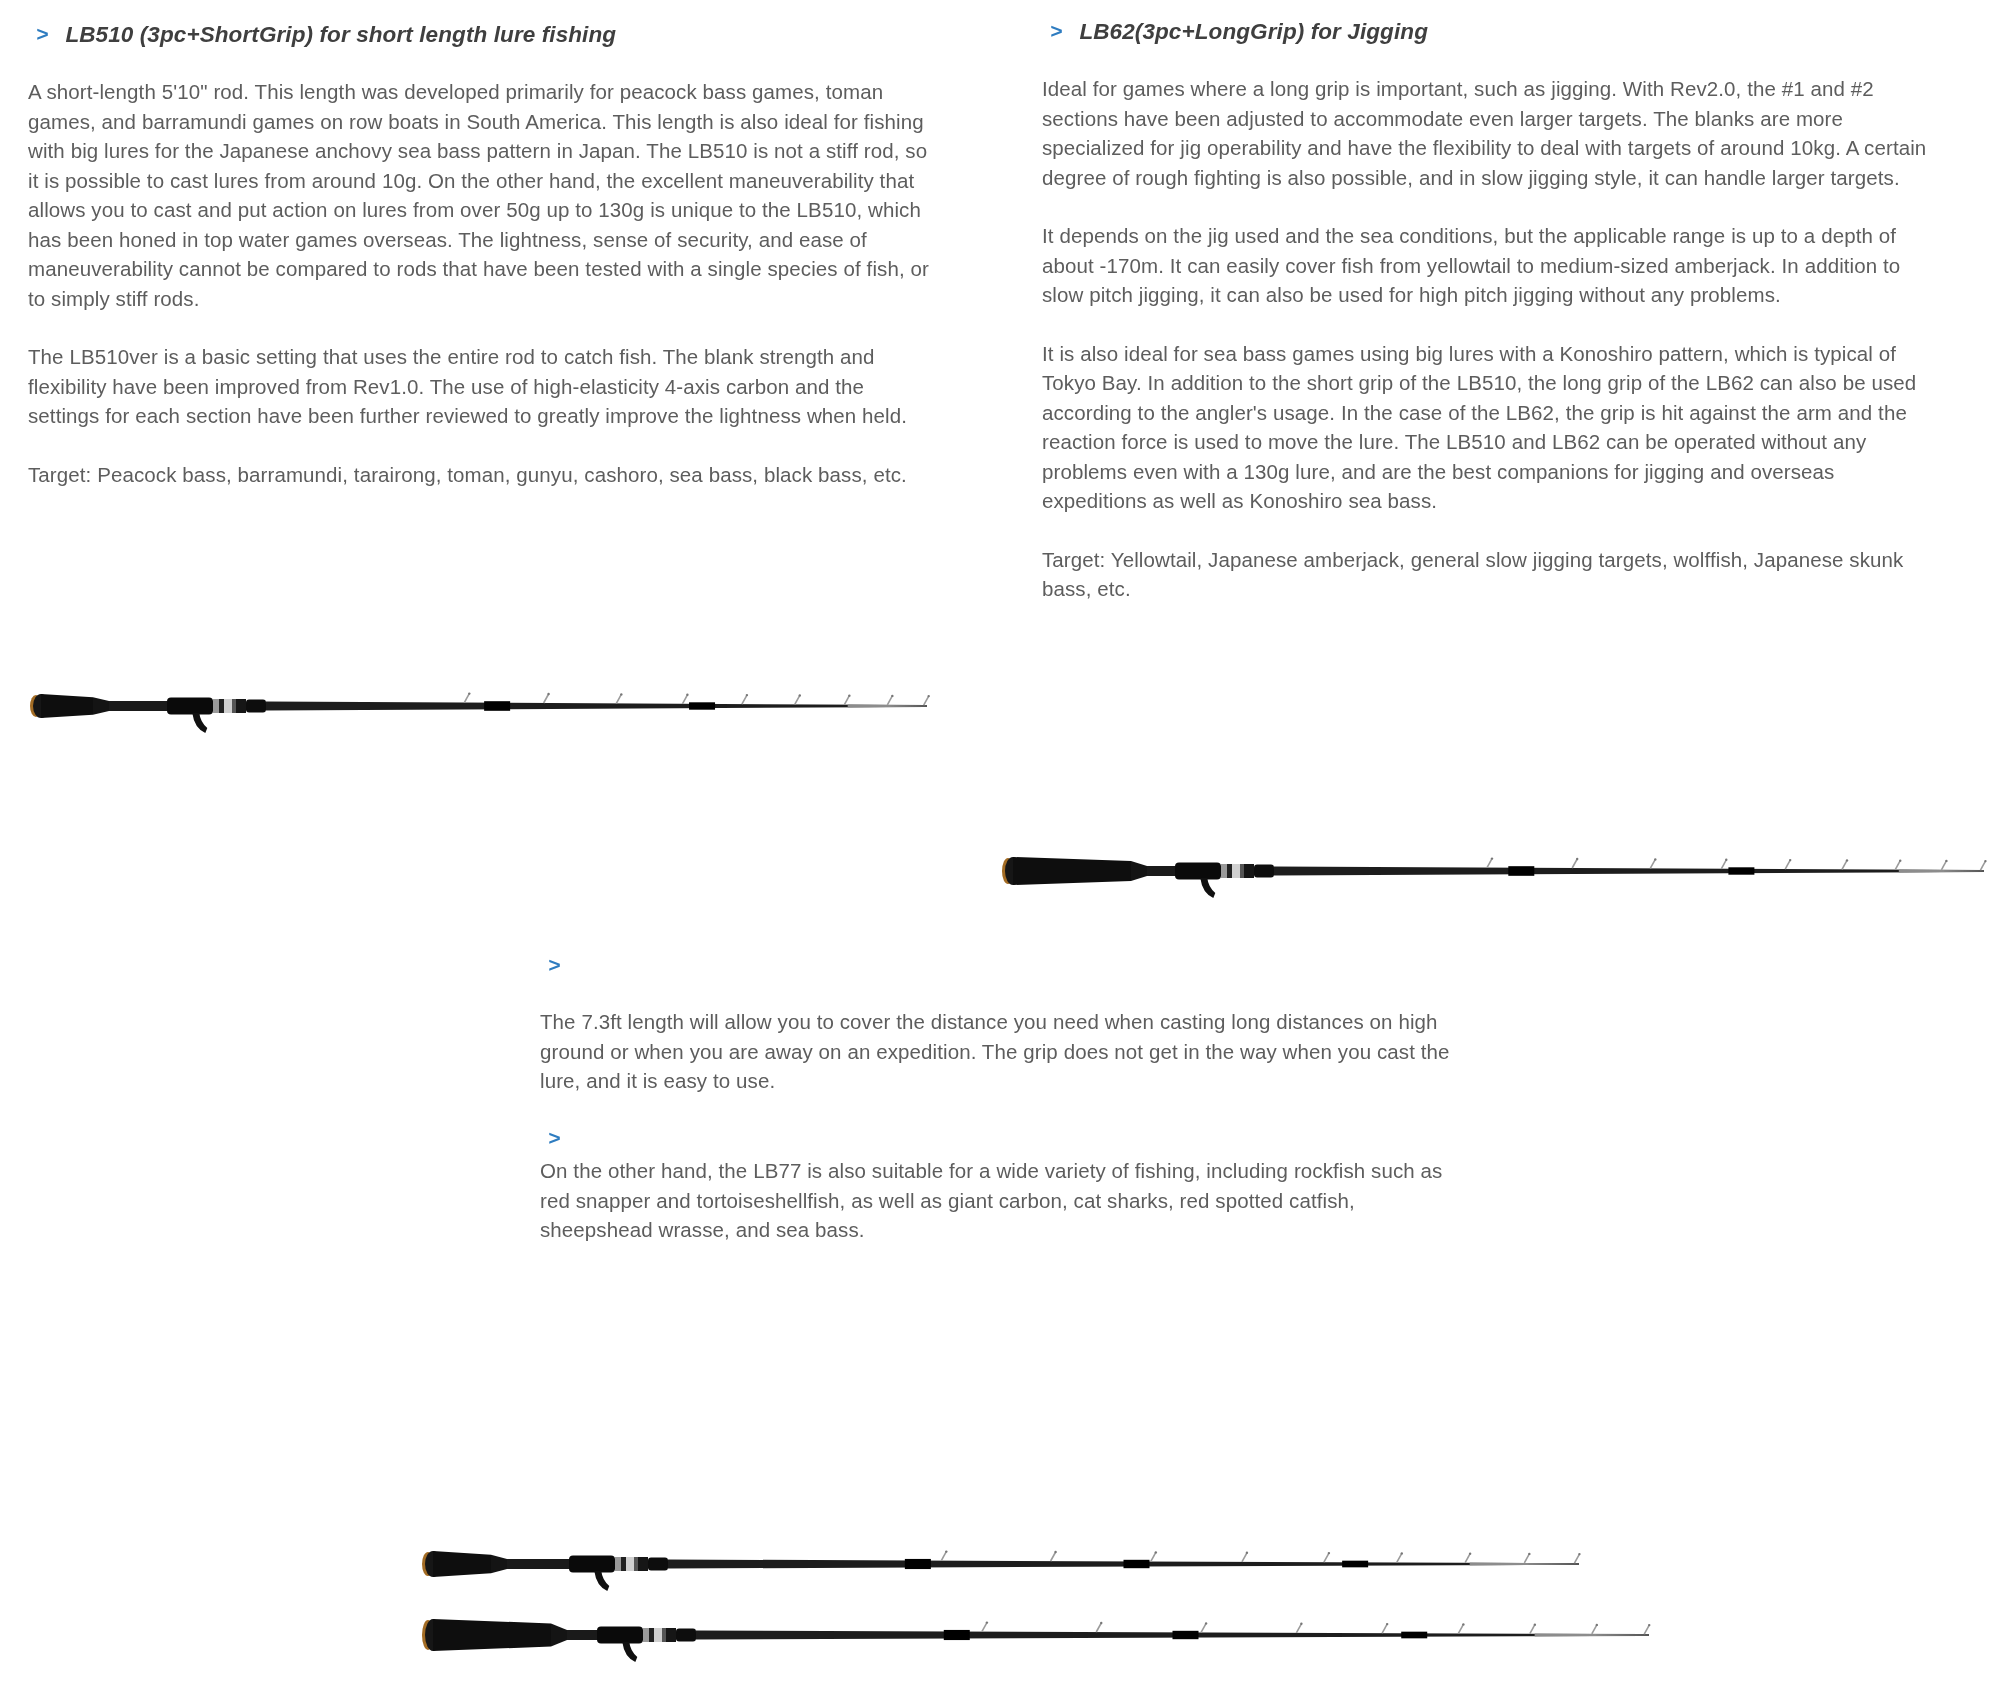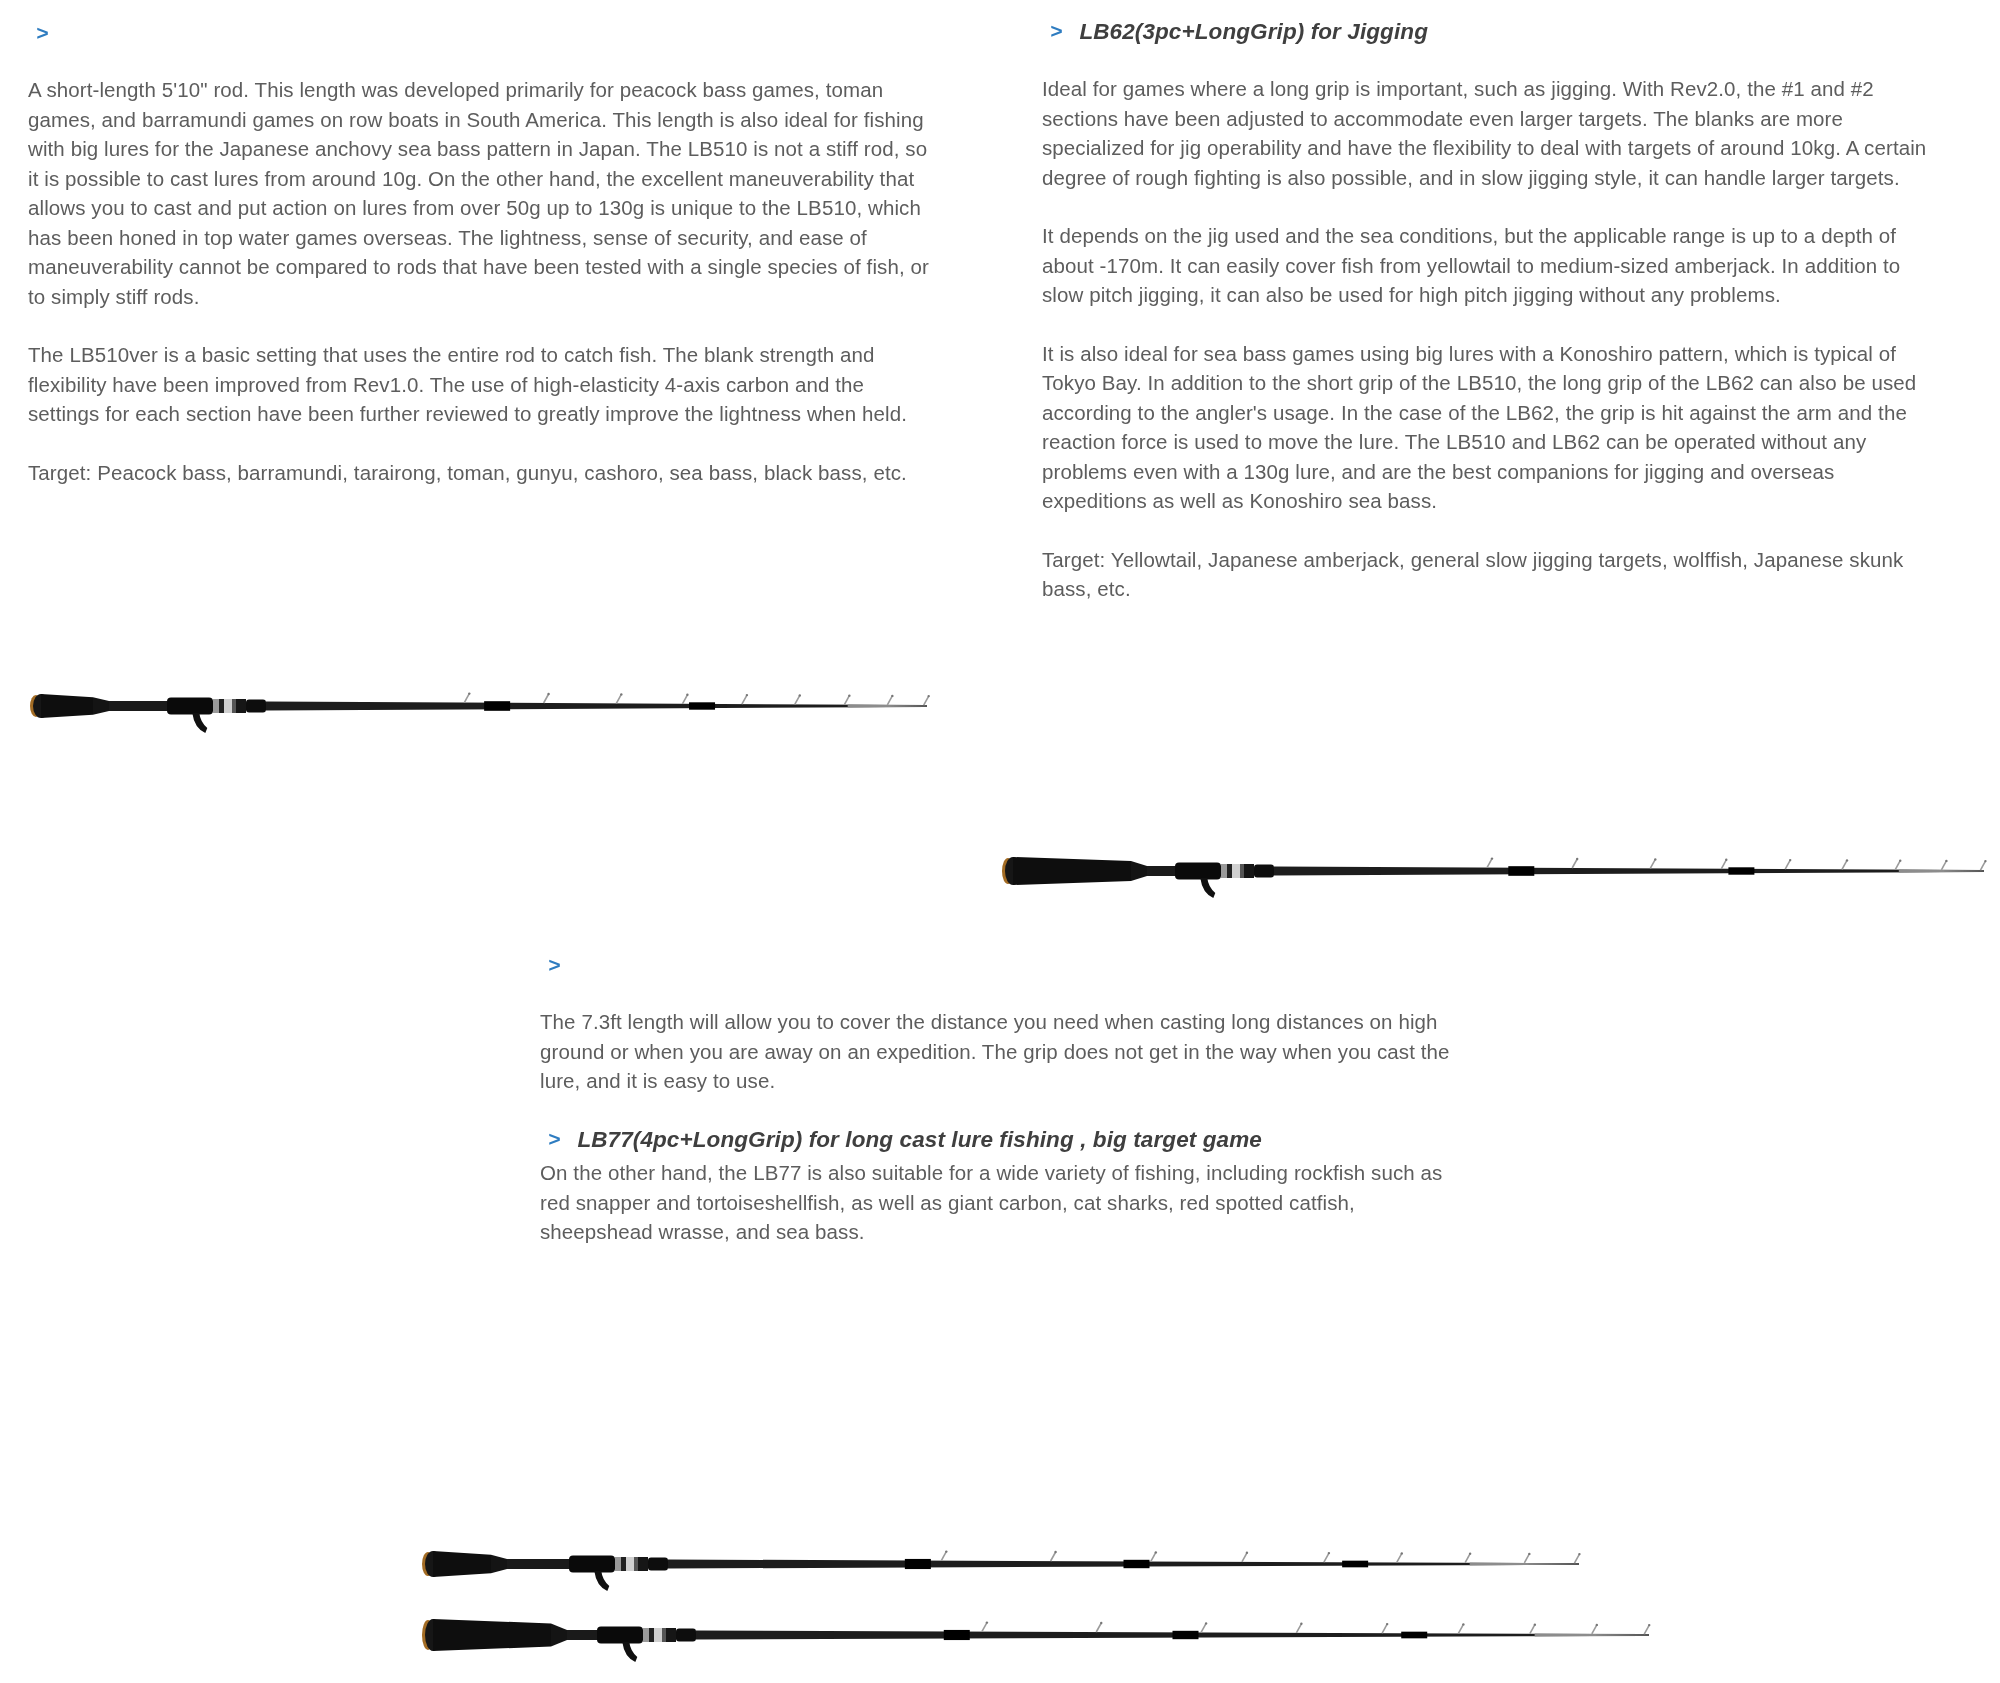--- a/index.html
+++ b/index.html
@@ -32,20 +32,21 @@
   .rod svg{display:block;}
 </style>
 </head>
 <body>
 
 <div>
 
   <section class="col" style="left:28px;top:20px;width:905px;">
     <h3 class="heading">
       <span class="chev">&gt;</span>
+      <span>LB510 (3pc+ShortGrip) for short length lure fishing</span>
     </h3>
     <p>A short-length 5'10" rod. This length was developed primarily for peacock bass games, toman games, and barramundi games on row boats in South America. This length is also ideal for fishing with big lures for the Japanese anchovy sea bass pattern in Japan. The LB510 is not a stiff rod, so it is possible to cast lures from around 10g. On the other hand, the excellent maneuverability that allows you to cast and put action on lures from over 50g up to 130g is unique to the LB510, which has been honed in top water games overseas. The lightness, sense of security, and ease of maneuverability cannot be compared to rods that have been tested with a single species of fish, or to simply stiff rods.</p>
     <p>The LB510ver is a basic setting that uses the entire rod to catch fish. The blank strength and flexibility have been improved from Rev1.0. The use of high-elasticity 4-axis carbon and the settings for each section have been further reviewed to greatly improve the lightness when held.</p>
     <p>Target: Peacock bass, barramundi, tarairong, toman, gunyu, cashoro, sea bass, black bass, etc.</p>
   </section>
 
   <section class="col" style="left:1042px;top:17px;width:900px;">
     <h3 class="heading">
       <span class="chev">&gt;</span>
       <span>LB62(3pc+LongGrip) for Jigging</span>
@@ -57,21 +58,20 @@
   </section>
 
   <section class="col" style="left:540px;top:952px;width:925px;">
     <h3 class="heading">
       <span class="chev">&gt;</span>
     </h3>
     <p>The 7.3ft length will allow you to cover the distance you need when casting long distances on high ground or when you are away on an expedition. The grip does not get in the way when you cast the lure, and it is easy to use.</p>
 
     <h3 class="heading tight">
       <span class="chev">&gt;</span>
-      <span>LB77(4pc+LongGrip) for long cast lure fishing , big target game</span>
     </h3>
     <p>On the other hand, the LB77 is also suitable for a wide variety of fishing, including rockfish such as red snapper and tortoiseshellfish, as well as giant carbon, cat sharks, red spotted catfish, sheepshead wrasse, and sea bass.</p>
   </section>
 
   <div class="rod" style="left:26px;top:676px;width:905px;height:60px;">
       <svg width="905" height="60" viewBox="0 0 905 60">
         <ellipse cx="10" cy="30" rx="6" ry="11" fill="#a36c24"></ellipse>
         <ellipse cx="15" cy="30" rx="8" ry="12" fill="#161616"></ellipse>
         <path d="M15 18 L67 21.36 L67 38.64 L15 42 Z" fill="#0e0e0e"></path>
         <path d="M67 21.36 L83 25 L83 35 L67 38.64 Z" fill="#141414"></path>

